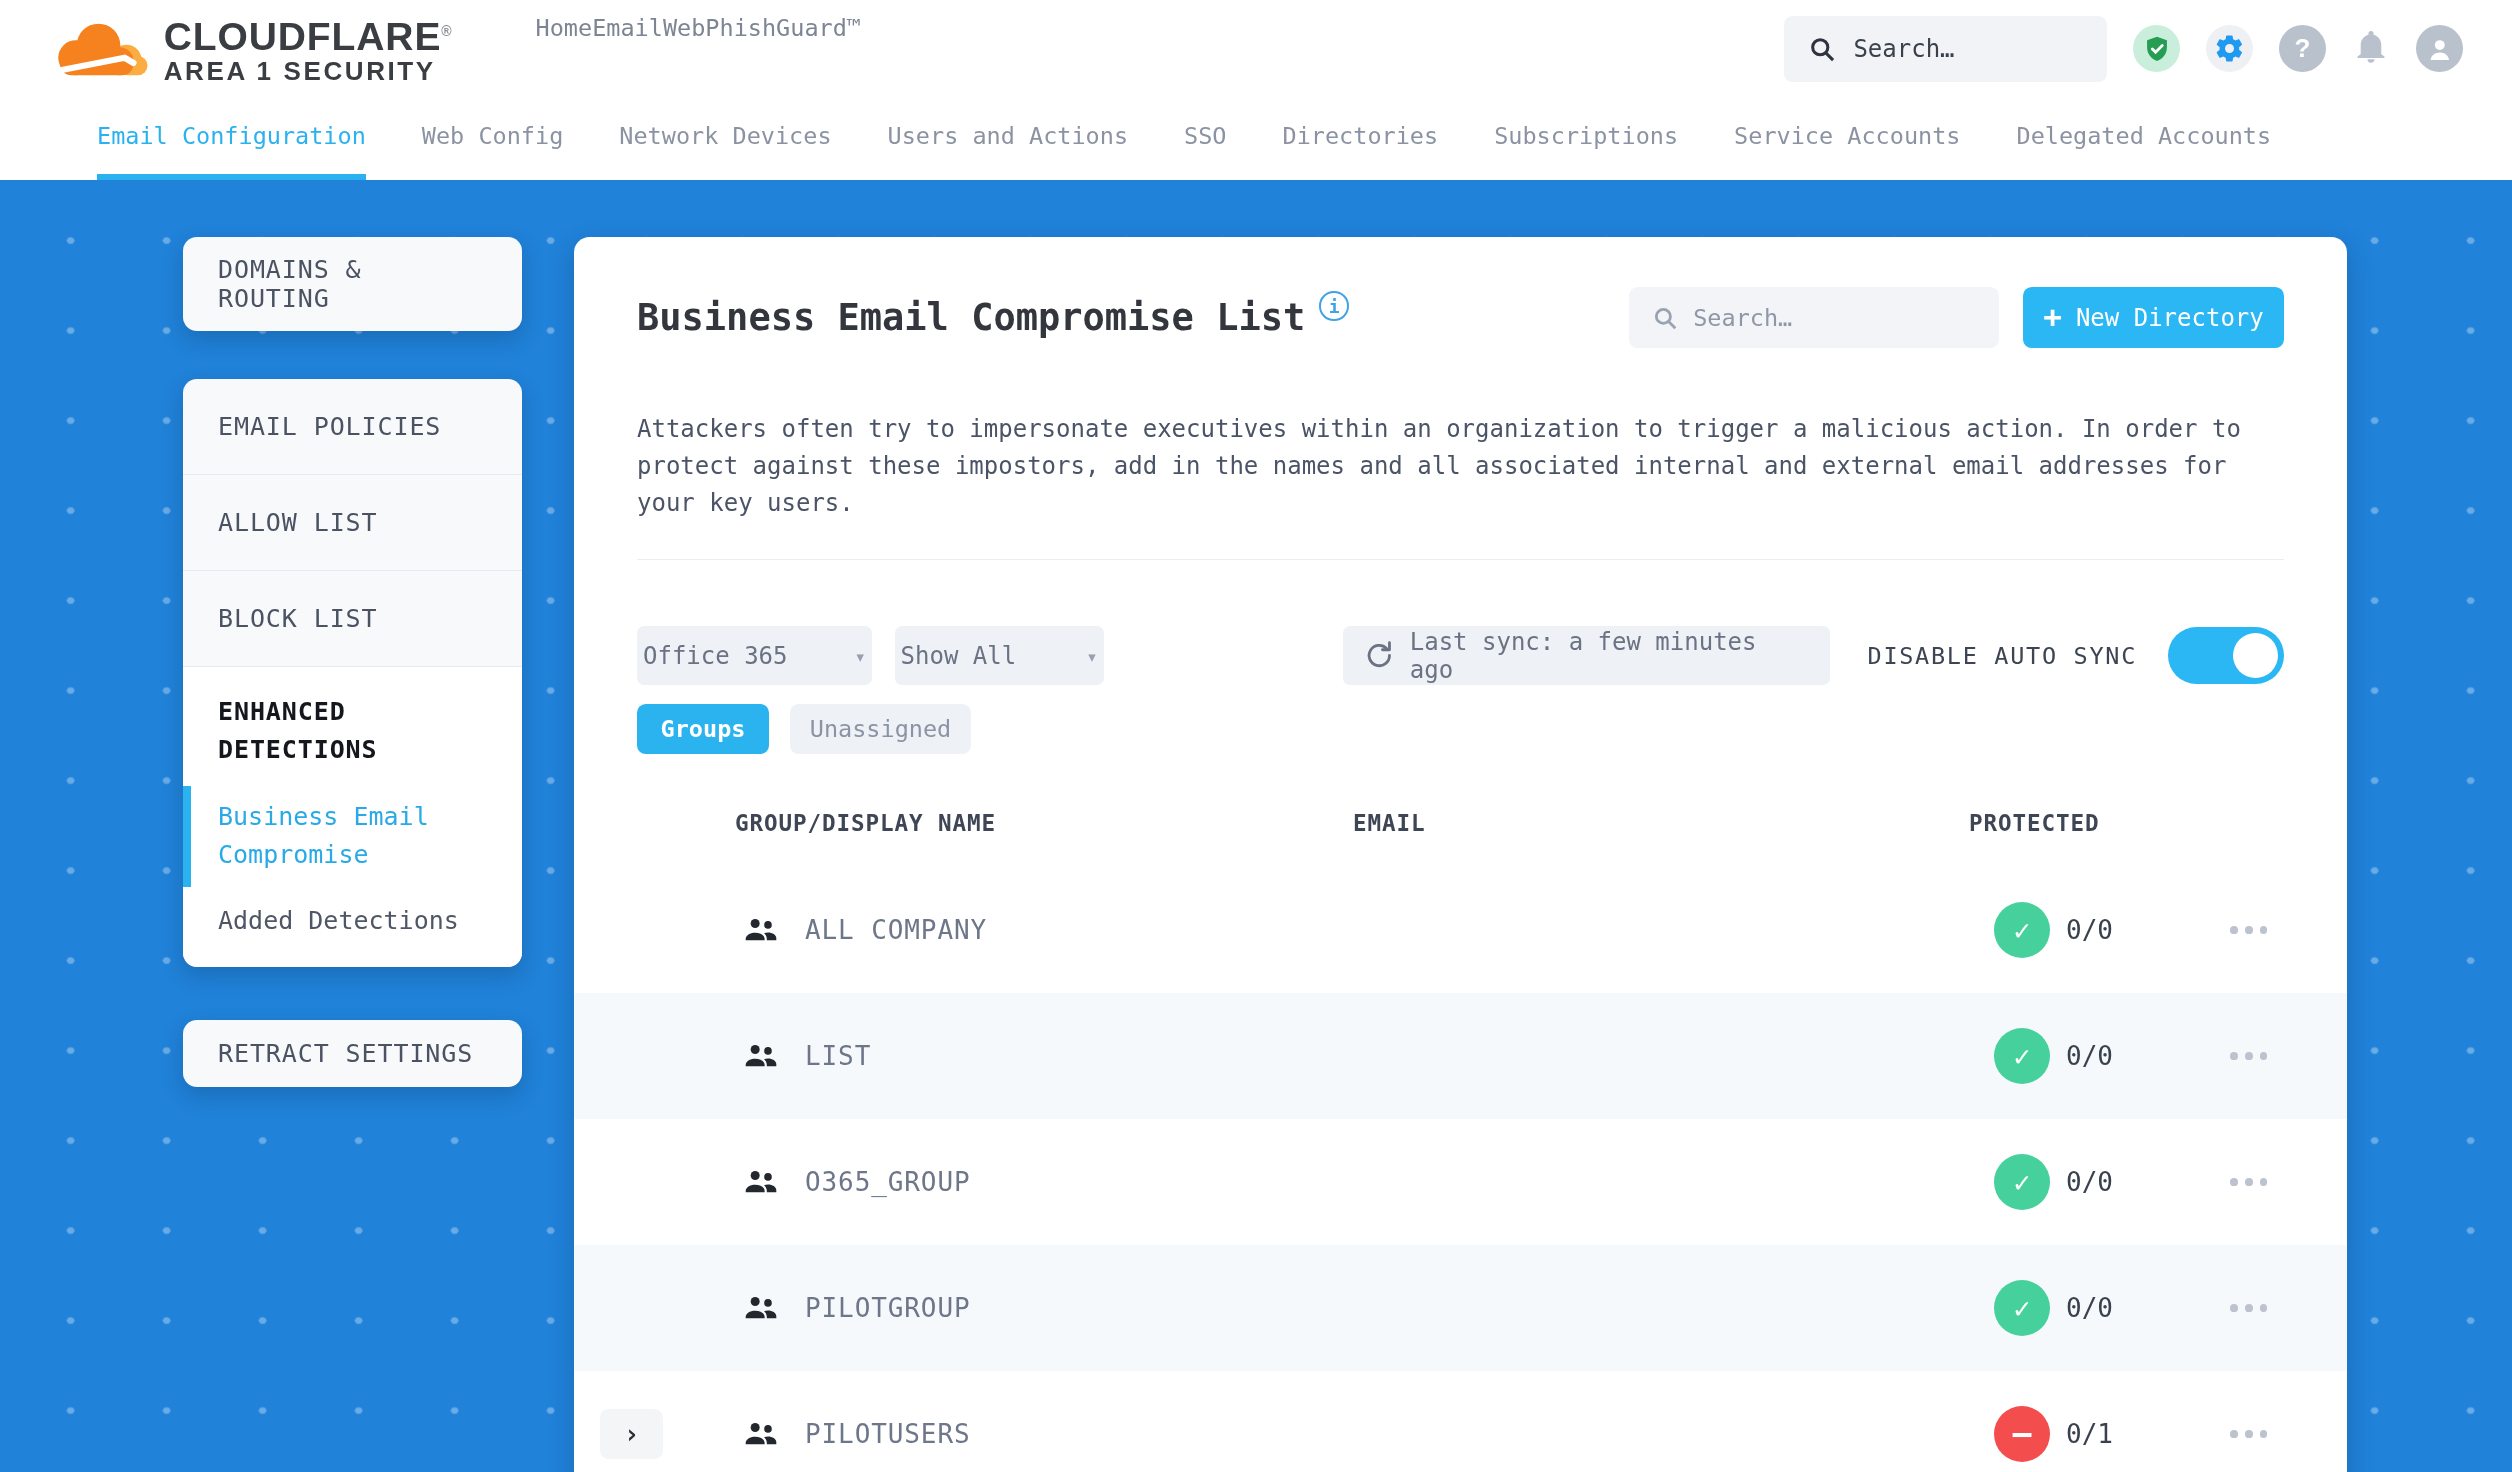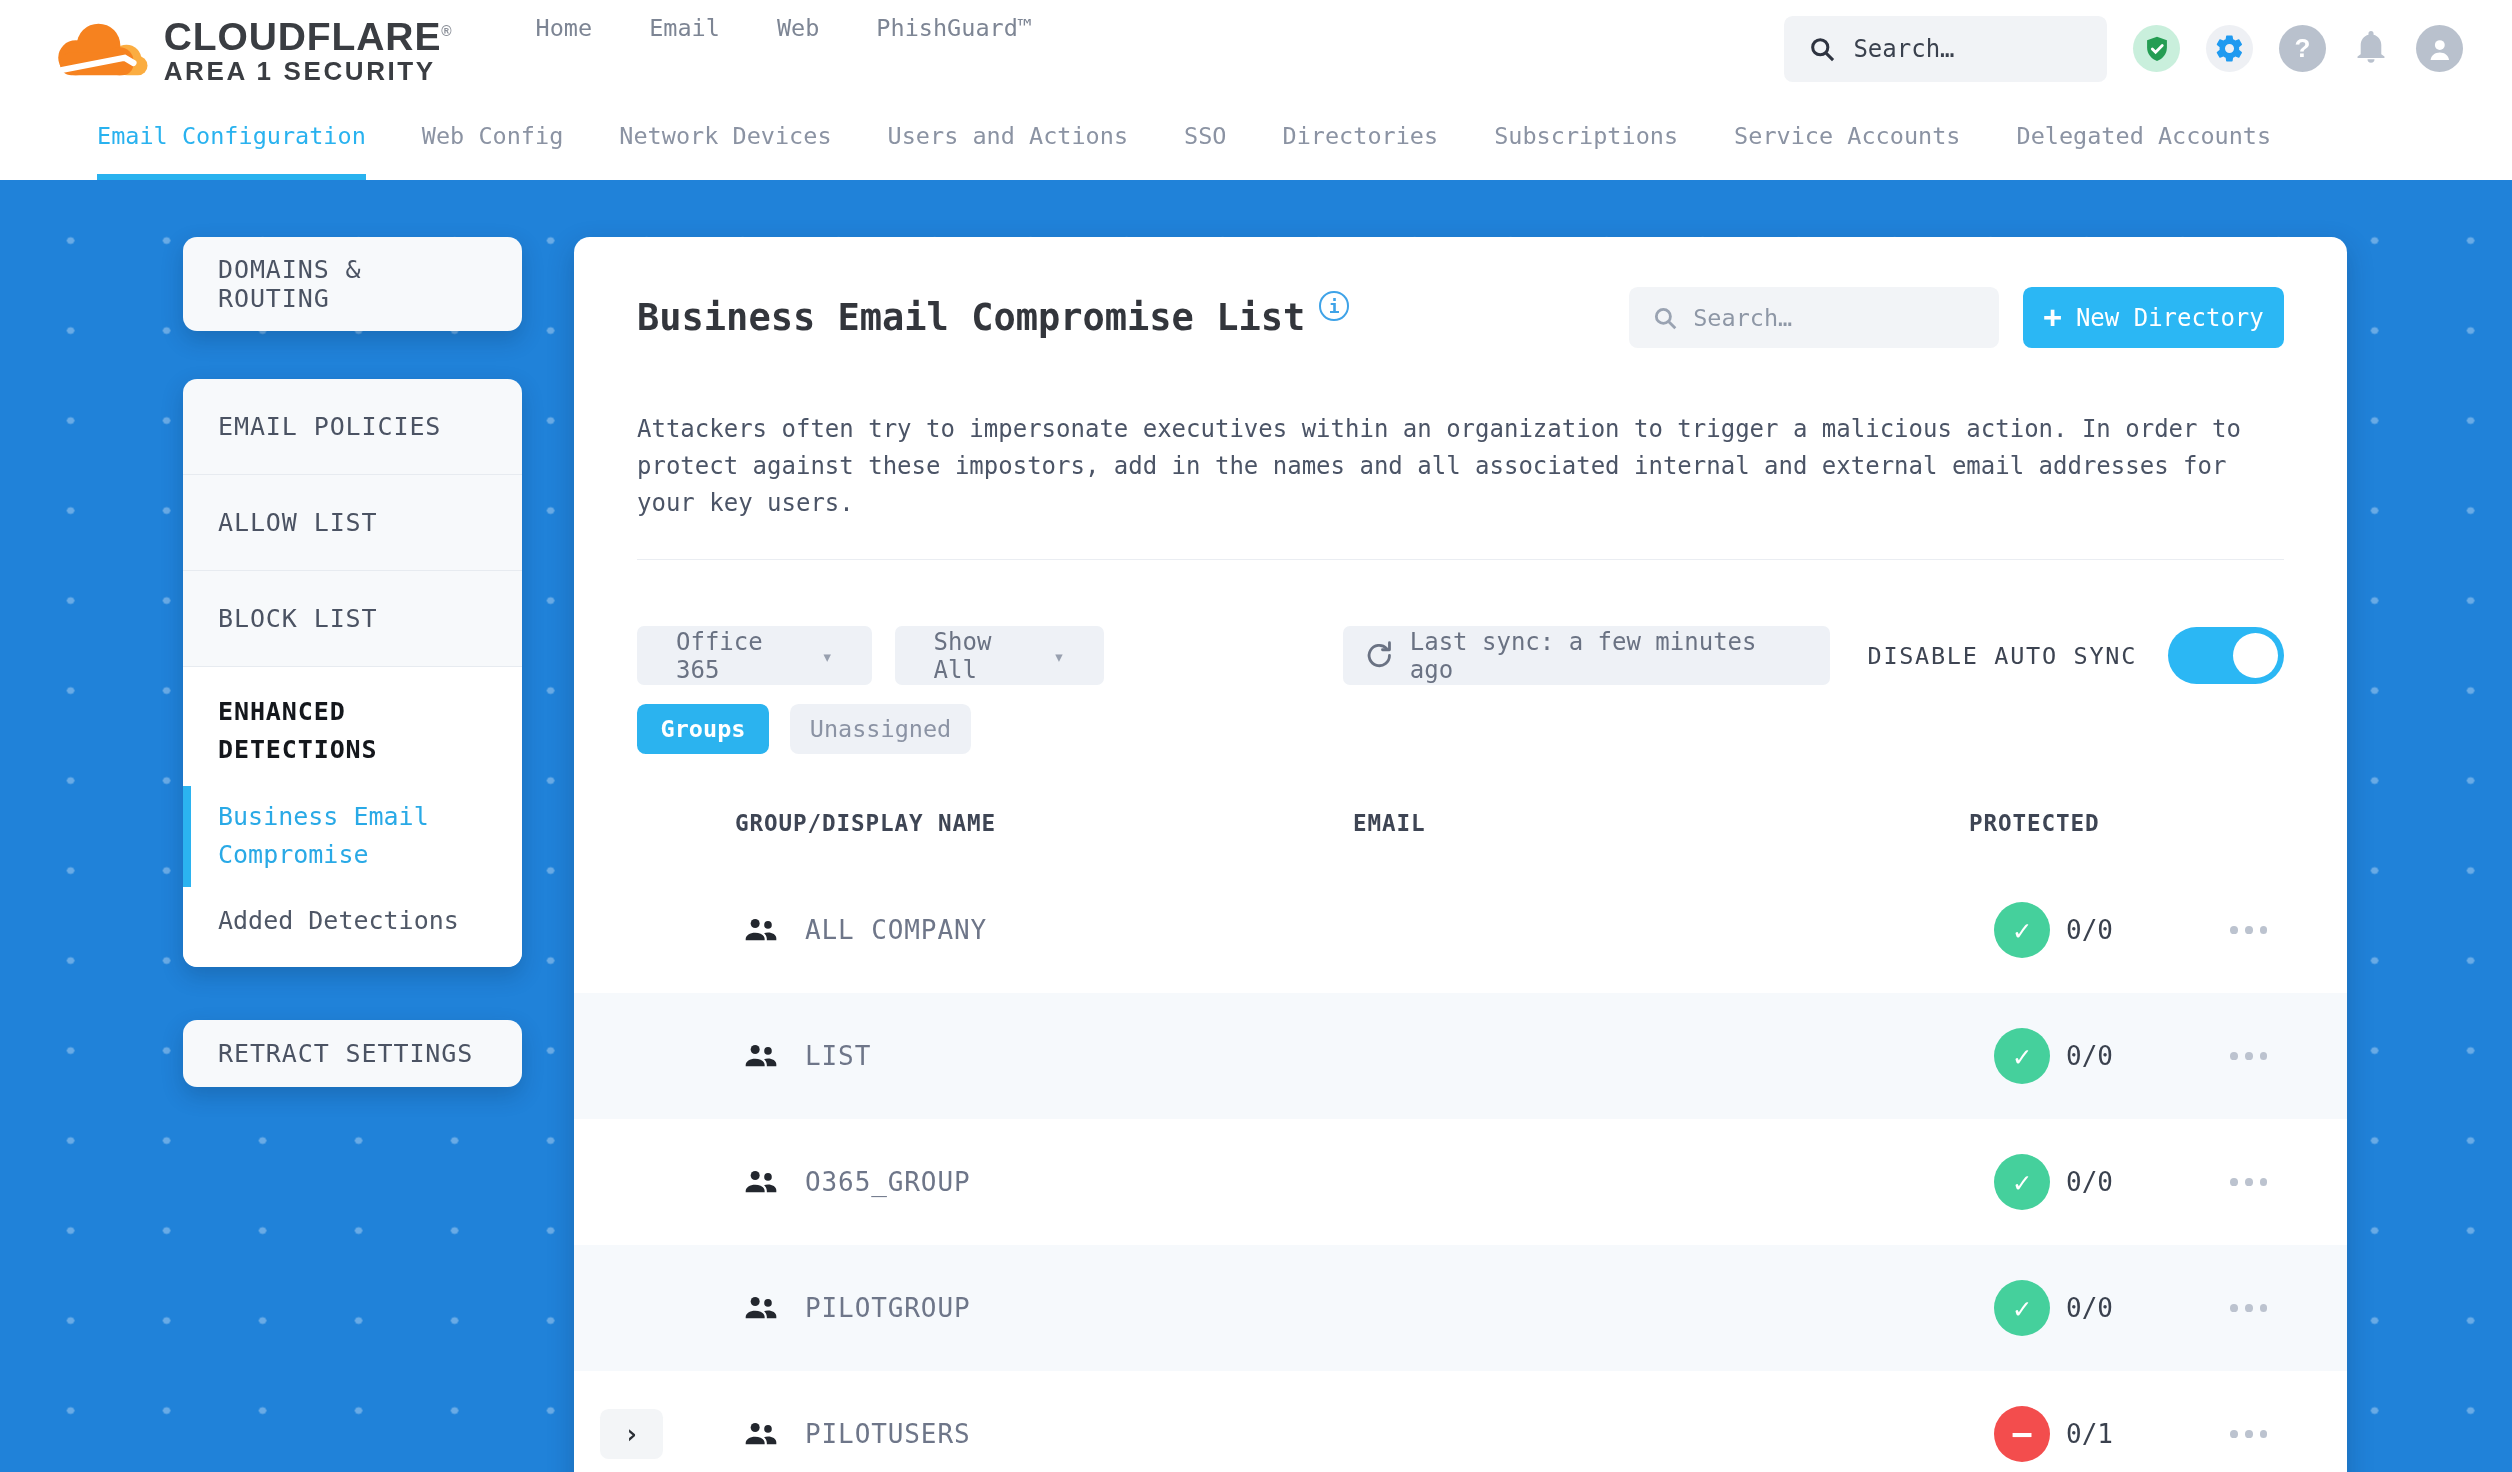--- a/index.html
+++ b/index.html
@@ -7,21 +7,21 @@
     font-family:"DejaVu Sans Mono","Liberation Mono",monospace; }
 
   
   .header { height:97px; background:#fff; display:flex; padding:14px 49px; }
   .logo { display:flex; align-items:center; }
   .logo svg { width:106px; height:70px; }
   .logo-text { margin-left:8.7px; font-family:"Liberation Sans",sans-serif; }
   .brand { font-size:39px; font-weight:bold; color:#3a3d42; letter-spacing:0.9px; line-height:40px; }
   .brand sup { font-size:14px; color:#8a8f98; }
   .sub-brand { font-size:26px; font-weight:bold; color:#3a3d42; letter-spacing:2.6px; line-height:29.6px; }
-  .top-nav { display:flex; gap:57px; margin-left:83px; }
+  .top-nav { display:flex; margin-left:83px; }
   .top-nav a { font-size:23.5px; color:#7d8594; text-decoration:none; }
   .header-right { margin-left:auto; display:flex; align-items:center; gap:26px; }
   .hsearch { width:323px; height:66px; background:#f1f3f6; border-radius:8.7px;
     display:flex; align-items:center; gap:17.4px; padding:0 24px; }
   .hsearch svg { width:28px; height:28px; stroke:#2e3340; }
   .hsearch span { font-size:24px; color:#3a414e; }
   .icon-circle { width:47px; height:47px; border-radius:50%; display:flex; align-items:center; justify-content:center; }
   .ic-shield { background:#c9efdc; }
   .ic-gear { background:#eef0f4; }
   .ic-question { background:#b9c1cd; color:#fff; font-size:26px; font-weight:bold;
@@ -72,21 +72,21 @@
   .csearch span { font-size:23.5px; color:#8e97a6; }
   .new-dir-btn { margin-left:24px; width:261px; height:61px; background:#2bb7f4; border:none; border-radius:8.7px;
     color:#fff; font-size:24px; font-family:inherit; display:flex; align-items:center; justify-content:center;
     gap:14px; cursor:pointer; }
   .new-dir-btn .plus { font-size:31px; font-weight:bold; margin-top:-3.5px; }
   .desc { margin-top:63px; width:1652px; font-size:24px; line-height:37px; color:#4b5466; }
   .rule { margin-top:37px; border:none; border-top:1.7px solid #eaedf2; }
 
   .filter-row { margin-top:66px; display:flex; align-items:center; }
   .select { height:59px; background:#eef1f6; border-radius:7px; display:flex; align-items:center;
-    justify-content:space-between; padding:0 39px; font-size:24px; color:#6a7283; cursor:pointer; }
+    justify-content:space-between; padding:0 6px; font-size:24px; color:#6a7283; cursor:pointer; }
   .sel-dir { width:235px; } .sel-show { width:209px; margin-left:22.6px; }
   .caret { font-size:19px; color:#98a0af; margin-left:12px; }
   .right-filters { margin-left:auto; display:flex; align-items:center; }
   .sync-pill { width:487px; height:59px; background:#eef1f6; border-radius:7px; display:flex;
     align-items:center; gap:15.6px; padding:0 21px; font-size:24px; color:#6a7283; cursor:pointer; }
   .sync-pill svg { width:31px; height:31px; }
   .autosync-label { margin-left:38px; font-size:23.5px; letter-spacing:1.7px; color:#3d4452; }
   .toggle { position:relative; margin-left:31px; width:116px; height:57px; border-radius:29px;
     background:#c7ced9; cursor:pointer; }
   .toggle.on { background:#2bb7f4; }

